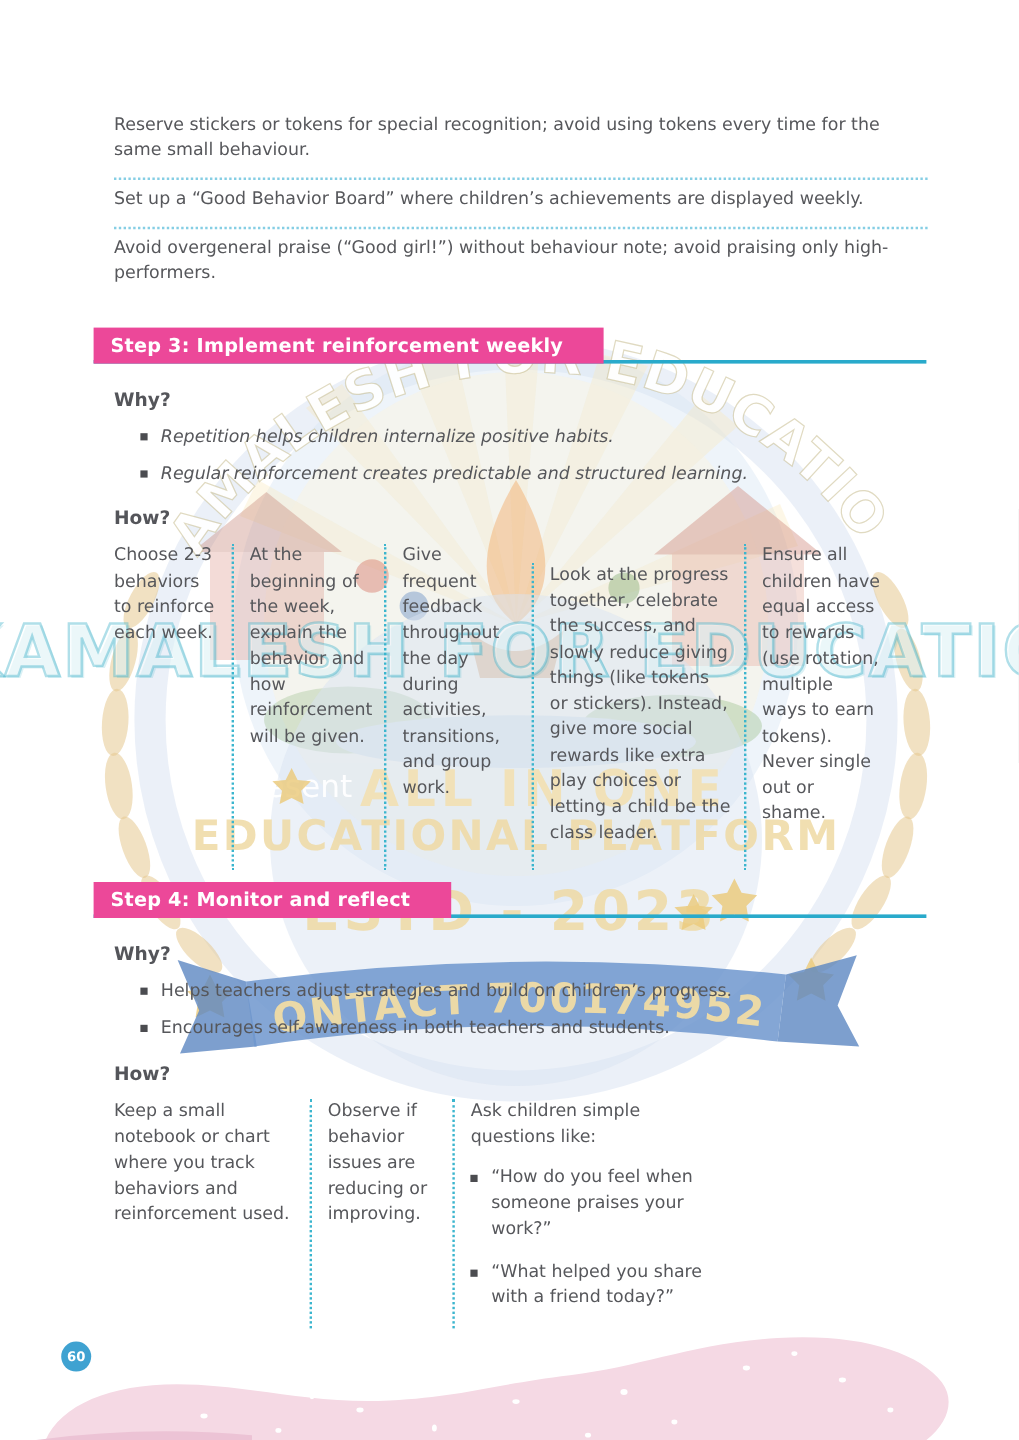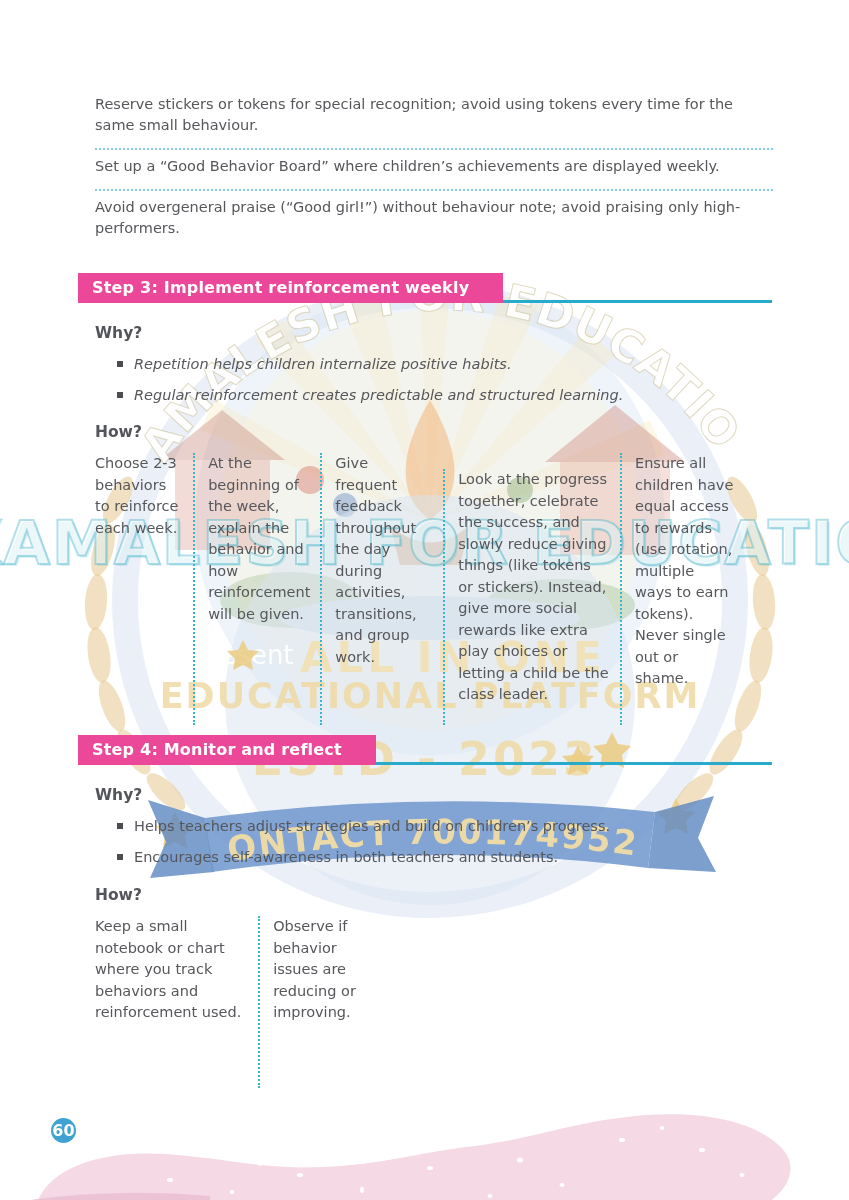--- a/index.html
+++ b/index.html
@@ -41,21 +41,21 @@
   .cols3 .col { min-height:256px; }
   .cols4 .col { min-height:172px; }
   .c3-1{flex:0 0 15.1%;} .c3-2{flex:0 0 19.5%;} .c3-3{flex:0 0 18.9%;} .c3-4{flex:0 0 27.2%;margin-top:16px;} .c3-5{flex:0 0 19.3%;}
   .c4-1{flex:0 0 24.1%;} .c4-2{flex:0 0 17.6%;} .c4-3{flex:0 0 34.4%;} .c4-4{flex:0 0 23.9%;}
   .qb { list-style:none; margin-top:12px; }
   .qb li { display:flex; align-items:flex-start; margin-bottom:14px; }
   .qb .sq { margin-top:8px; }
   .badge {
     position:absolute; left:51px; top:1118px; width:25px; height:25px;
     background:#3FA2D1; border-radius:50%;
-    color:#fff; font-size:16px; font-weight:bold;
+    color:#fff; font-size:11px; font-weight:bold;
     display:flex; align-items:center; justify-content:center;
   }
   .blob { position:absolute; left:0; bottom:0; width:849px; height:100px; z-index:1; }
 </style>
 </head>
 <body>
 
 <div class="page">
 
   <div class="wm">
@@ -221,18 +221,31 @@
           <span class="sq"></span>
           <span>Encourages self-awareness in both teachers and students.</span>
         </li>
     </ul>
 
     <div class="abs qlabel" style="top:886px; left:95px;">How?</div>
 
     <div class="abs cols cols4" style="top:916px; left:95px; width:677px;">
       <div class="col c4-1">Keep a small notebook or chart where you track behaviors and reinforcement used.</div>
       <div class="col div c4-2">Observe if behavior issues are reducing or improving.</div>
+      <div class="col div c4-3">
+        <div>Ask children simple questions like:</div>
+        <ul class="qb">
+          <li>
+              <span class="sq"></span>
+              <span>“How do you feel when someone praises your work?”</span>
+            </li>
+          <li>
+              <span class="sq"></span>
+              <span>“What helped you share with a friend today?”</span>
+            </li>
+        </ul>
+      </div>
     </div>
 
     <div class="badge">60</div>
 
   </div>
 </div>
 
 </body></html>

